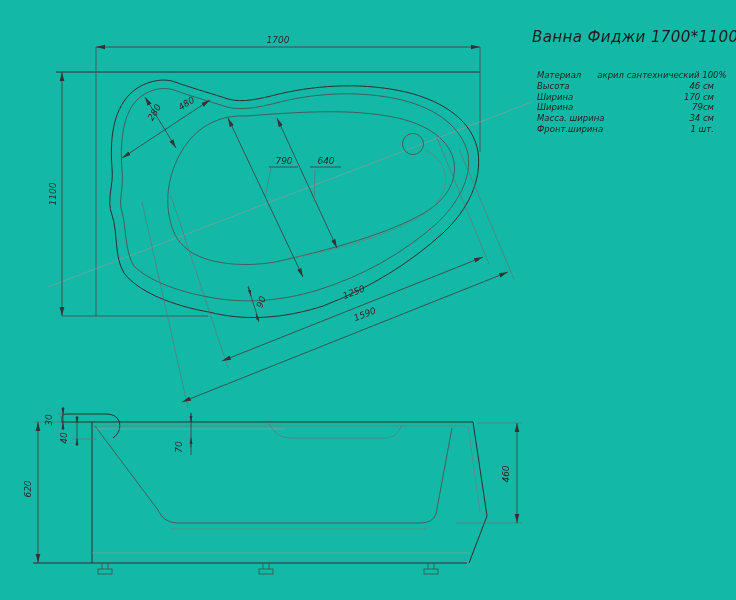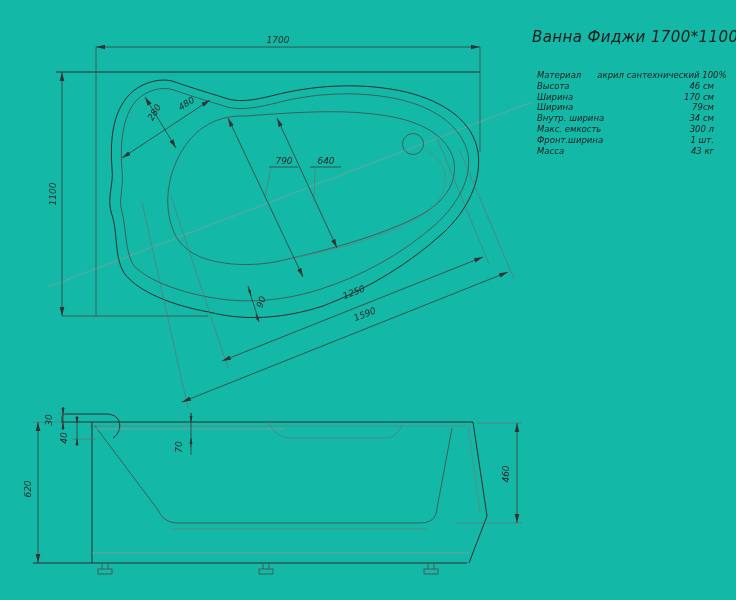--- a/index.html
+++ b/index.html
@@ -210,30 +210,22 @@
       </div>
   <div class="srow">
         <span class="slabel">Ширина</span>
         <span class="sval">170 см</span>
       </div>
   <div class="srow">
         <span class="slabel">Ширина</span>
         <span class="sval">79см</span>
       </div>
   <div class="srow">
-        <span class="slabel">Внутр. ширина</span>
+        <span class="slabel">Масса. ширина</span>
         <span class="sval">34 см</span>
-      </div>
-  <div class="srow">
-        <span class="slabel">Макс. емкость</span>
-        <span class="sval">300 л</span>
       </div>
   <div class="srow">
         <span class="slabel">Фронт.ширина</span>
         <span class="sval">1 шт.</span>
       </div>
-  <div class="srow">
-        <span class="slabel">Масса</span>
-        <span class="sval">43 кг</span>
-      </div>
 </div>
 
 </div>
 
 </body></html>

